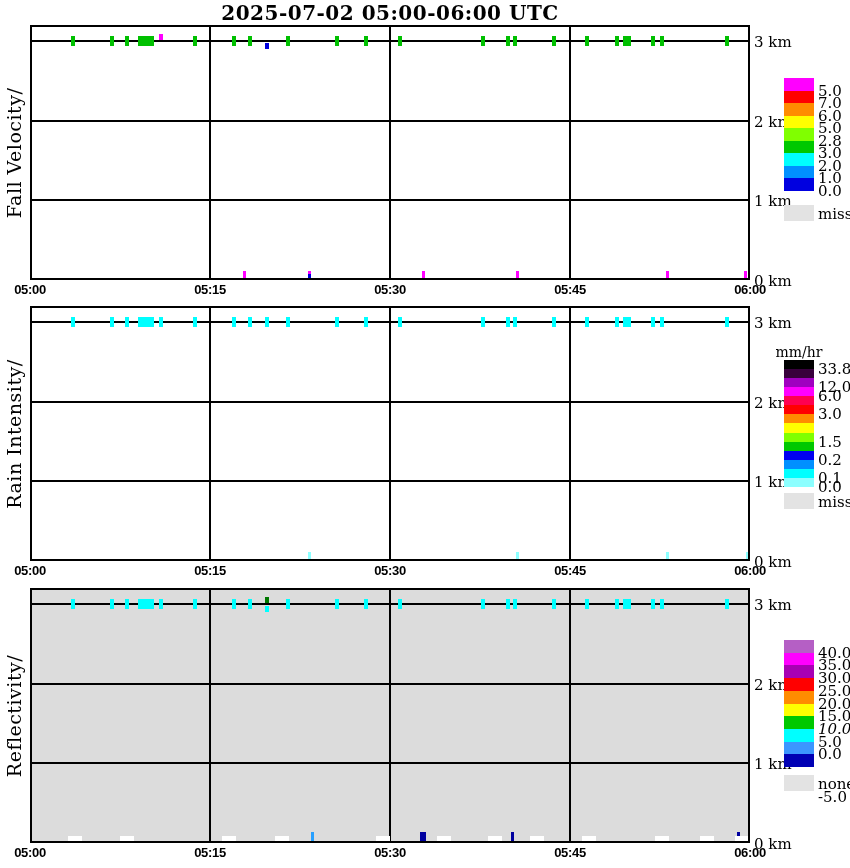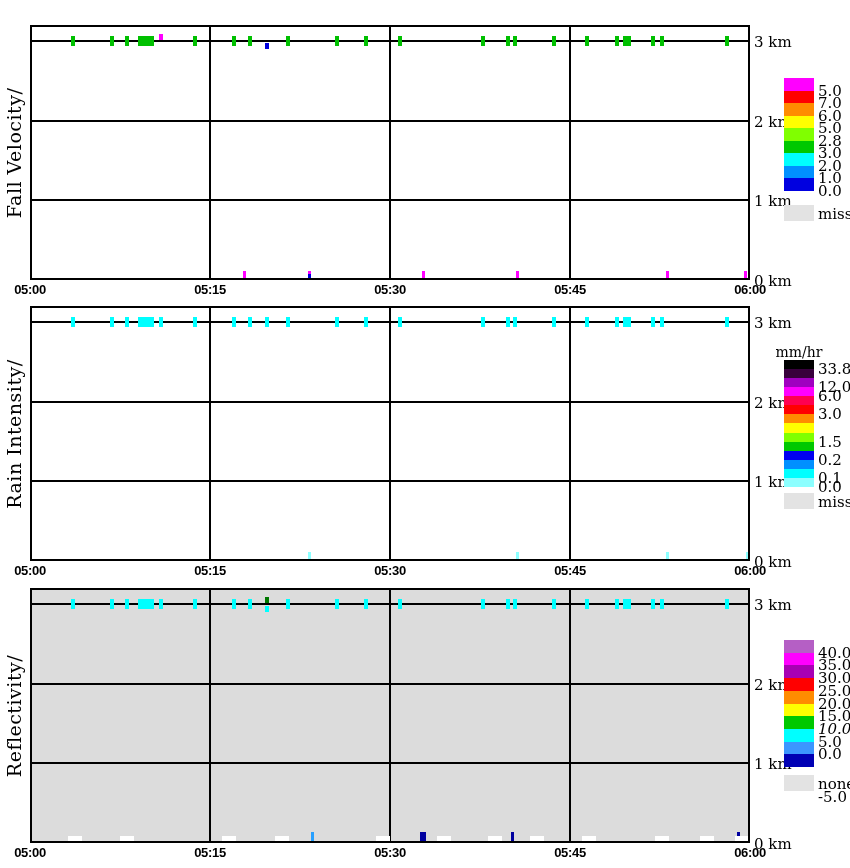--- a/index.html
+++ b/index.html
@@ -23,20 +23,21 @@
   .leg-title{position:absolute;left:766px;width:66px;text-align:center;
              font-size:14px;color:#000;}
   .leg-band{position:absolute;left:784px;width:30px;}
   .leg-label{position:absolute;left:818px;font-size:15px;color:#000;white-space:nowrap;}
   .leg-extra-swatch{position:absolute;left:784px;width:30px;height:16px;}
 </style>
 </head>
 <body>
 
 <div id="canvas">
+  <div class="title">2025-07-02  05:00-06:00 UTC</div>
 
   <div class="ylabel-wrap" style="top:25px">
     <span class="ylabel-text">Fall Velocity/</span>
   </div>
   <div class="plot" id="plot0" style="top: 25px; background: rgb(255, 255, 255);">
       <div class="hline" style="top: 13px;"></div>
       <div class="hline" style="top: 93px;"></div>
       <div class="hline" style="top: 172px;"></div>
       <div class="vline" style="left: 177px;"></div>
       <div class="vline" style="left: 357px;"></div>

